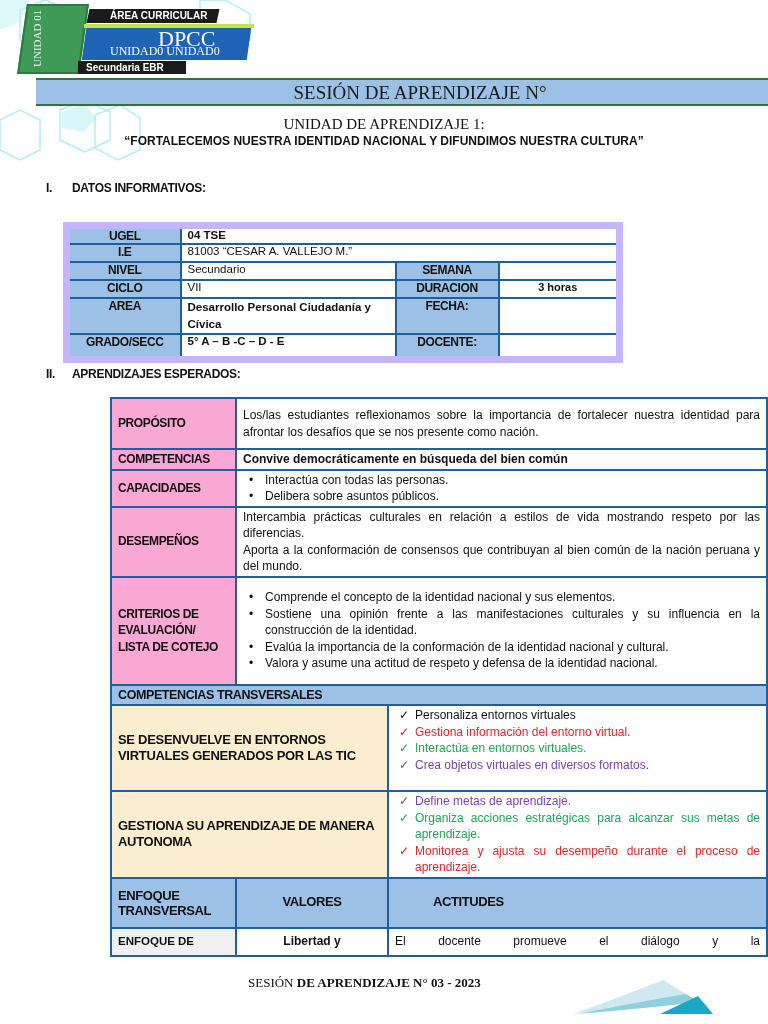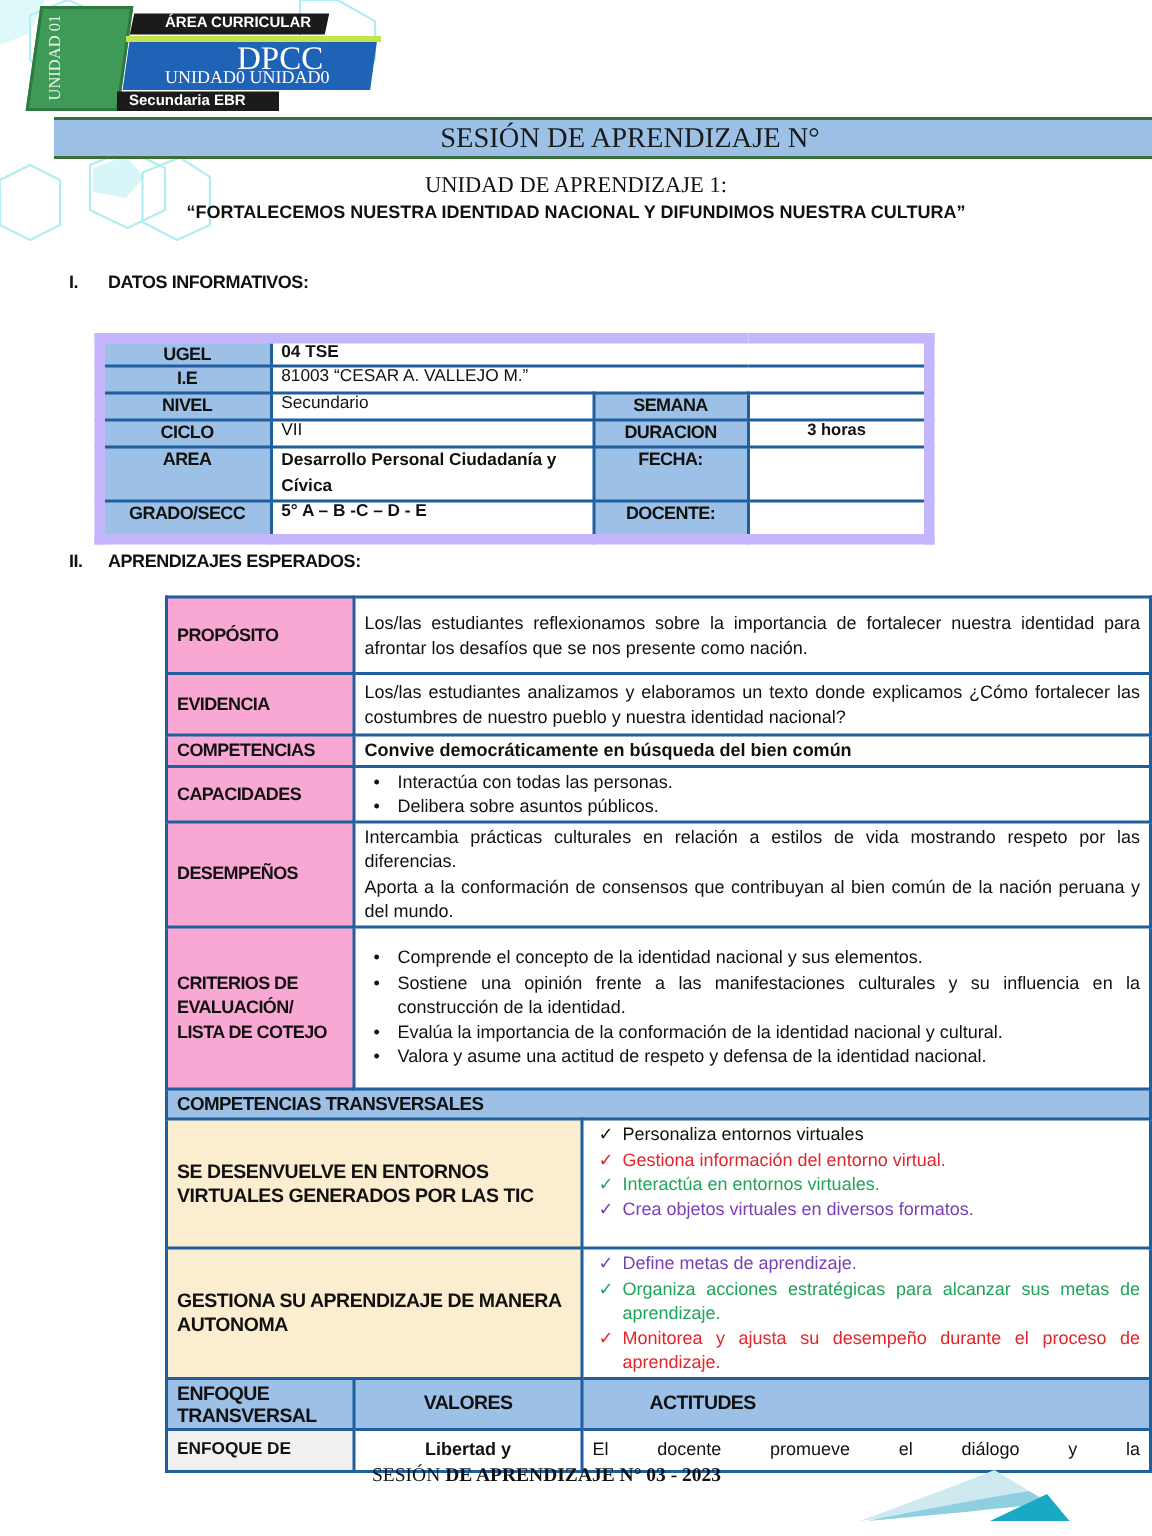--- a/index.html
+++ b/index.html
@@ -144,24 +144,20 @@
   <colgroup>
       <col style="width:125px">
       <col style="width:152px">
       <col>
     </colgroup>
   <tbody>
       <tr style="height:51px;">
     <td class="lab">PROPÓSITO</td>
     <td class="txt" colspan="2">Los/las estudiantes reflexionamos sobre la importancia de fortalecer nuestra identidad para afrontar los desafíos que se nos presente como nación.</td>
   </tr>
-  <tr style="height:41px;">
-    <td class="lab">EVIDENCIA</td>
-    <td class="txt" colspan="2">Los/las estudiantes analizamos y elaboramos un texto donde explicamos ¿Cómo fortalecer las costumbres de nuestro pueblo y nuestra identidad nacional?</td>
-  </tr>
   <tr>
     <td class="lab">COMPETENCIAS</td>
     <td colspan="2" style="font-weight:bold;">Convive democráticamente en búsqueda del bien común</td>
   </tr>
   <tr>
     <td class="lab">CAPACIDADES</td>
     <td colspan="2">
       <ul class="dots">
         <li>Interactúa con todas las personas.</li>
         <li>Delibera sobre asuntos públicos.</li>
@@ -203,21 +199,21 @@
   <tr style="height:84px;">
     <td class="cream" colspan="2">GESTIONA SU APRENDIZAJE DE MANERA AUTONOMA</td>
     <td style="vertical-align:top;">
       <ul class="checks" id="auto-list">
             <li style="color: rgb(122, 63, 176);"><span class="ck">✓</span><span>Define metas de aprendizaje.</span></li>
             <li style="color: rgb(34, 163, 90);"><span class="ck">✓</span><span>Organiza acciones estratégicas para alcanzar sus metas de aprendizaje.</span></li>
             <li style="color: rgb(224, 38, 43);"><span class="ck">✓</span><span>Monitorea y ajusta su desempeño durante el proceso de aprendizaje.</span></li>
           </ul>
     </td>
   </tr>
-  <tr style="height:34px;">
+  <tr style="height:50px;">
     <td class="head" style="line-height:15px;">ENFOQUE TRANSVERSAL</td>
     <td class="head" style="text-align:center;">VALORES</td>
     <td class="head" style="padding-left:44px;">ACTITUDES</td>
   </tr>
   <tr style="height:28px;">
     <td style="background:#f0f0f0; font-weight:bold; font-size:11.5px;">ENFOQUE DE</td>
     <td style="text-align:center; font-weight:bold;">Libertad y</td>
     <td style="text-align:justify; text-align-last:justify;">El docente promueve el diálogo y la</td>
   </tr>
 </tbody>

